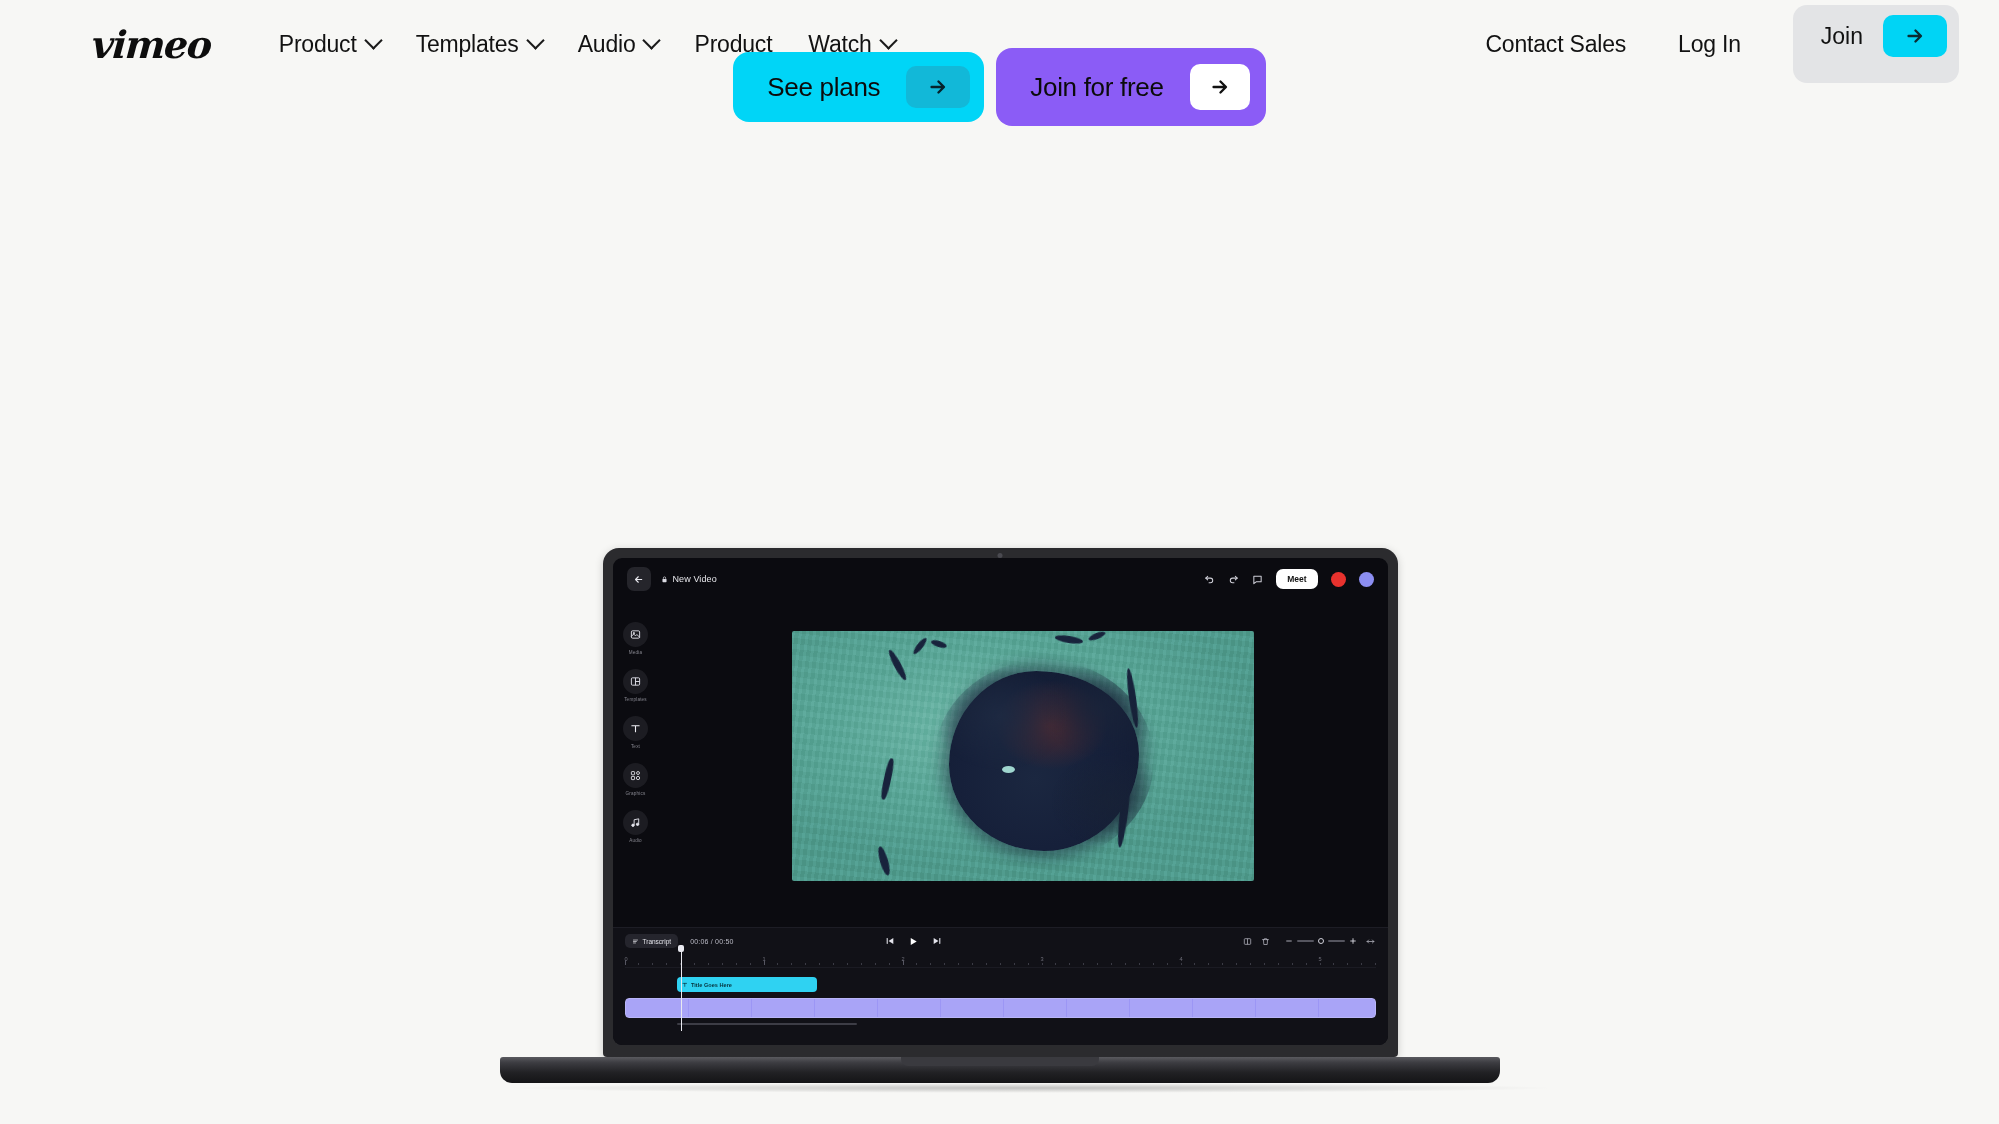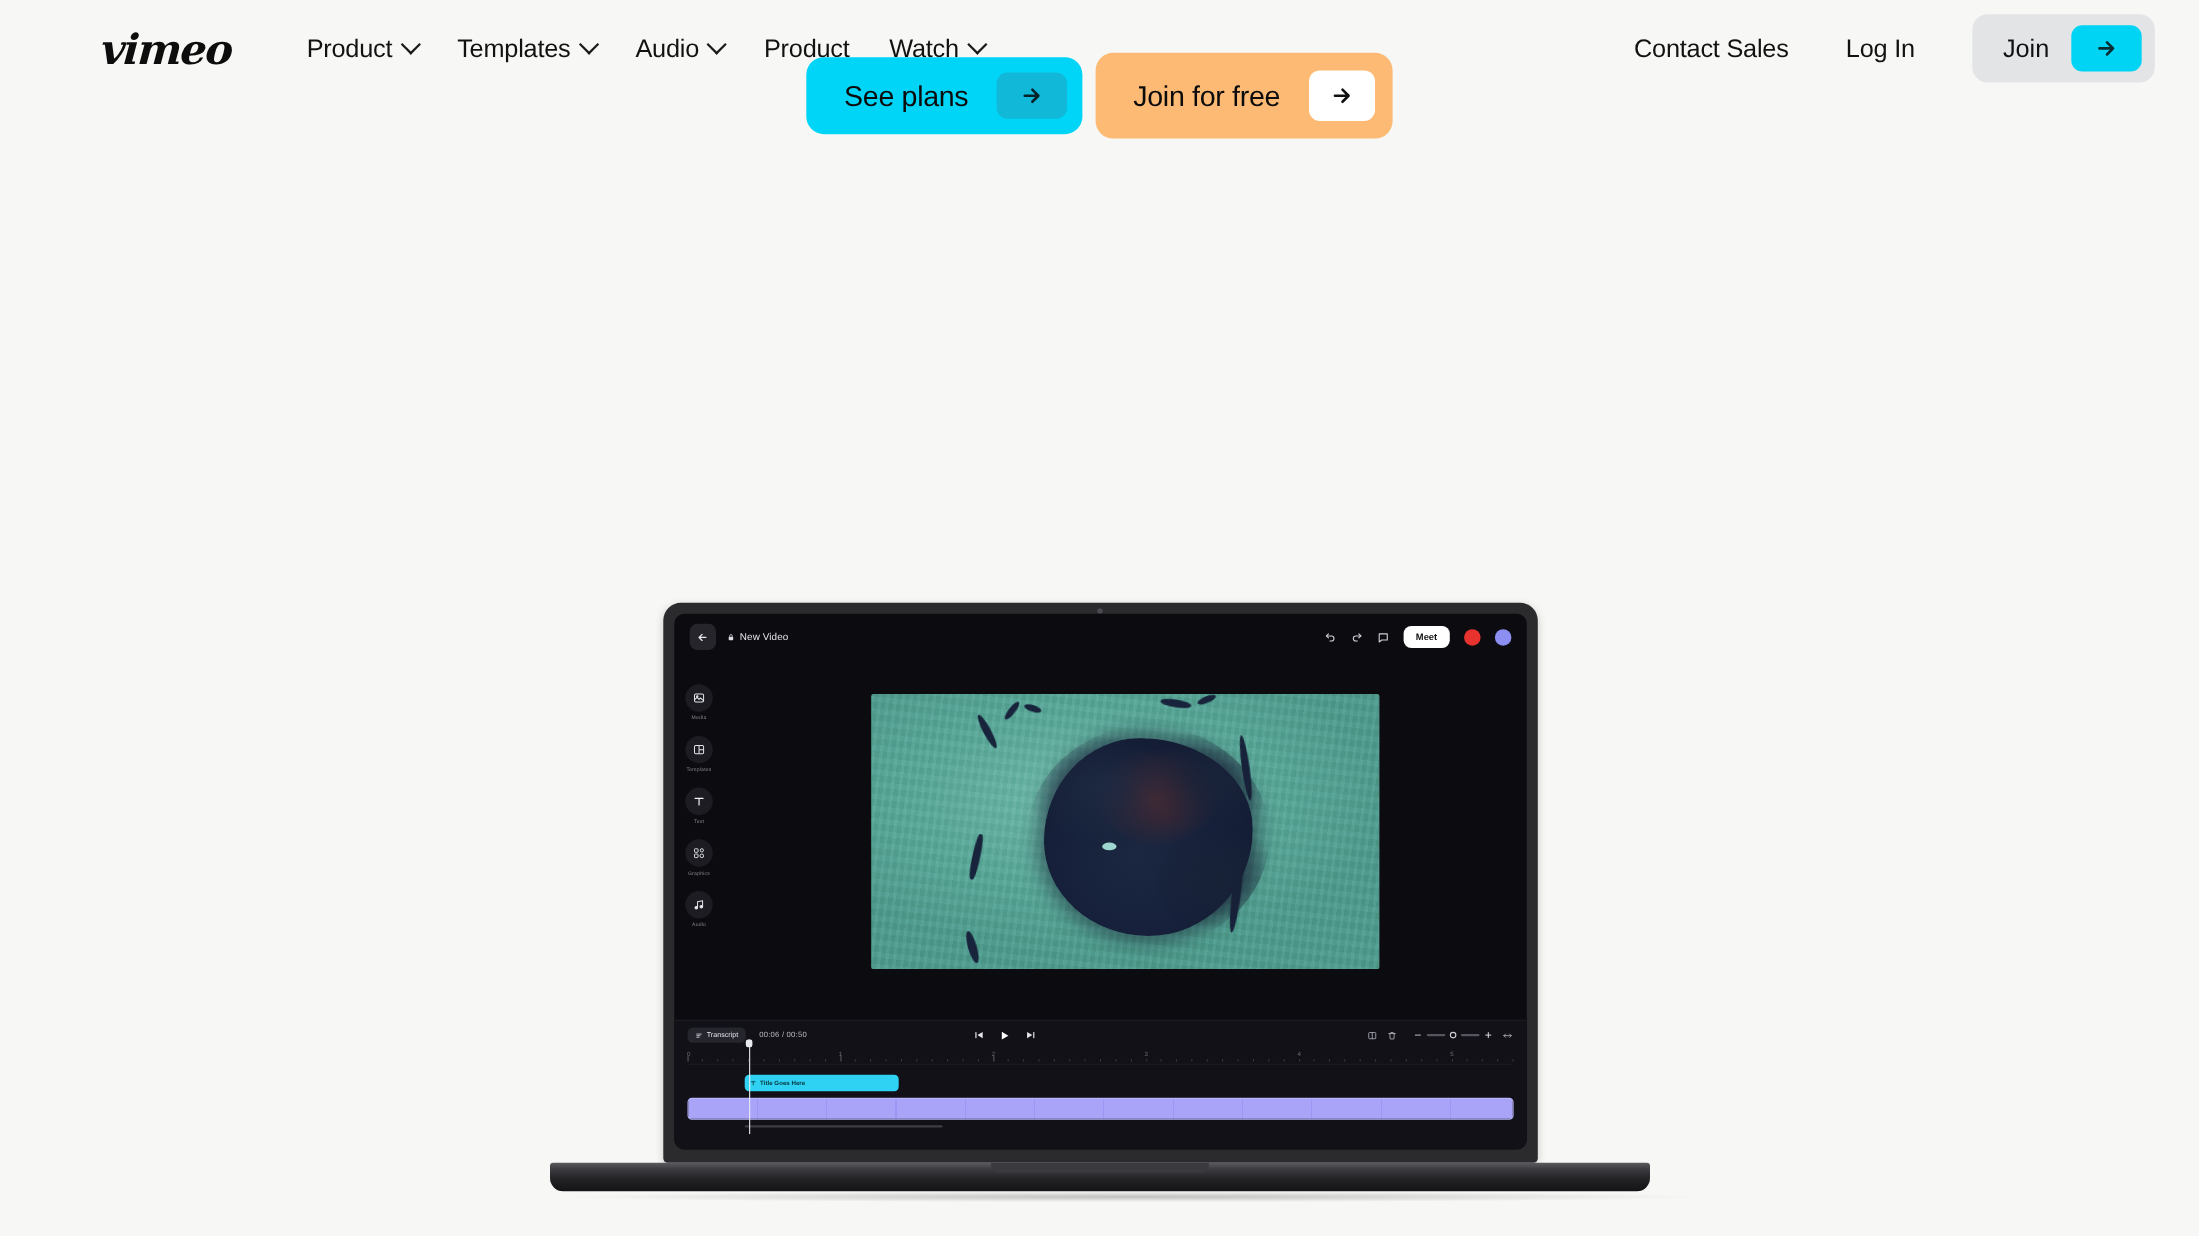--- a/index.html
+++ b/index.html
@@ -37,21 +37,21 @@
     transform:translateY(-4px) rotate(45deg);
   }
   .nav-right {
     margin-left:auto; display:flex; align-items:center; gap:16px;
     margin-right:40px;
   }
   .nav-right .nav-item { font-size:23px; }
   .join-wrap {
     display:flex; align-items:center; gap:20px;
     background:#e3e4e6; border-radius:14px;
-    padding:10px 12px 10px 28px; margin-left:18px;
+    padding:10px 12px 26px 28px; margin-left:18px;
     cursor:pointer;
   }
   .join-label { font-size:23px; color:#111; }
   .arrow-btn {
     width:64px; height:42px; border-radius:10px;
     background:#00d4f5;
     display:flex; align-items:center; justify-content:center;
   }
   .arrow-btn.dark { background:#12b8d8; }
   .arrow-btn.white { background:#ffffff; width:60px; height:46px; border-radius:10px; }
@@ -70,21 +70,21 @@
   }
   .cta-row {
     margin-top:48px;
     display:flex; justify-content:center; align-items:center; gap:12px;
   }
   .cta {
     display:flex; align-items:center; gap:26px;
     border-radius:16px; cursor:pointer;
   }
   .cta-primary { background:#00d5f7; padding:14px 14px 14px 34px; }
-  .cta-secondary { background:#fdba74; padding:16px 16px 16px 34px; }
+  .cta-secondary { background:#8b5cf6; padding:16px 16px 16px 34px; }
   .cta-label { font-size:26px; font-weight:500; color:#0b0b0b; letter-spacing:-0.3px; }
 
   
   .laptop { position:absolute; left:500px; top:548px; width:1000px; }
   .lid {
     position:relative;
     width:795px; margin:0 auto;
     background:#2b2b2e;
     border-radius:16px 16px 4px 4px;
     padding:10px 10px 12px 10px;

